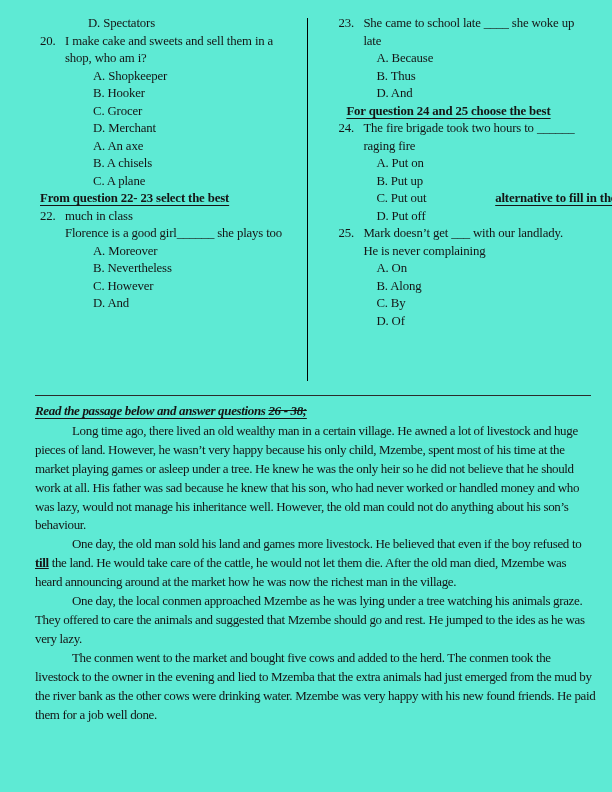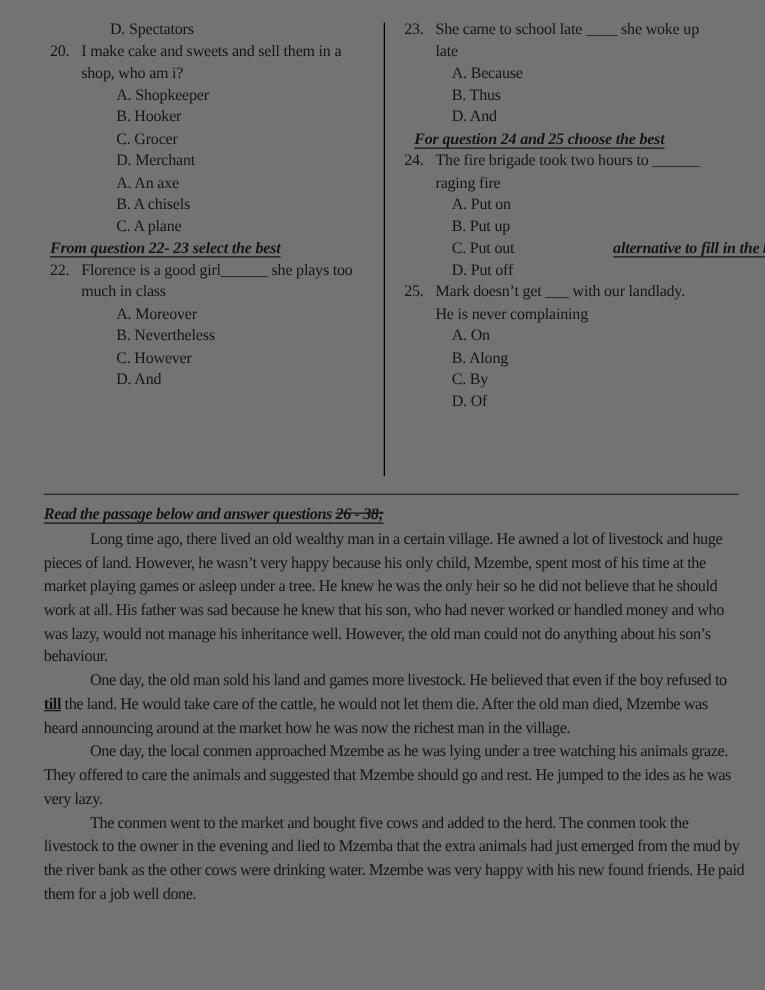--- a/index.html
+++ b/index.html
@@ -1,49 +1,48 @@
 <!DOCTYPE html>
 <html><head>
 <meta charset="utf-8">
 <style>
   html, body { margin: 0; padding: 0; background: #ffffff; }
   .page {
     position: relative;
     width: 612px;
     height: 792px;
-    background: #737373;
+    background: #5eead4;
     color: #151515;
     font-family: "Liberation Serif", "DejaVu Serif", serif;
     overflow: hidden;
   }
   
   .columns {
     display: flex;
     align-items: flex-start;
     box-sizing: border-box;
     padding-top: 15px;
     height: 381px;
     overflow: hidden;
     font-size: 12.8px;
     line-height: 17.5px;
     letter-spacing: -0.15px;
   }
   .col { white-space: nowrap; }
   .col-left  { margin-left: 40px; width: 263px; flex: 0 0 auto; }
   .divider   { flex: 0 0 auto; width: 1.4px; background: #000; height: 366px; margin-left: 4px; margin-top: 3px; }
-  .col-right { margin-left: 15px; width: 266px; flex: 0 0 auto; }
+  .col-right { margin-left: 30px; width: 266px; flex: 0 0 auto; }
   .q { display: flex; }
   .qnum { flex: 0 0 25px; }
   .qlines { flex: 1 1 auto; }
   .opt-carry { padding-left: 48px; }
   .col-left  .opt { padding-left: 53px; }
   .col-right .opt { padding-left: 38px; }
   .subhead {
     font-weight: bold;
-    font-style: italic;
   }
   .subhead div {
     display: inline-block;
     text-decoration: underline;
     text-underline-offset: 2.5px;
   }
   .subhead div { margin-right: 100%; }
   .col-right .subhead { padding-left: 8px; }
   
   .rule {
@@ -98,22 +97,22 @@
       <div class="opt">C. A plane</div>
 
       <div class="subhead">
         <div>From question 22- 23 select the best</div>
         <div>alternative to fill in the blank spaces</div>
       </div>
 
       <div class="q">
         <div class="qnum">22.</div>
         <div class="qlines">
+          <div>much in class</div>
           <div>Florence is a good girl______ she plays too</div>
-          <div>much in class</div>
         </div>
       </div>
       <div class="opt">A. Moreover</div>
       <div class="opt">B. Nevertheless</div>
       <div class="opt">C. However</div>
       <div class="opt">D. And</div>
     </div>
 
     <div class="divider"></div>
 

